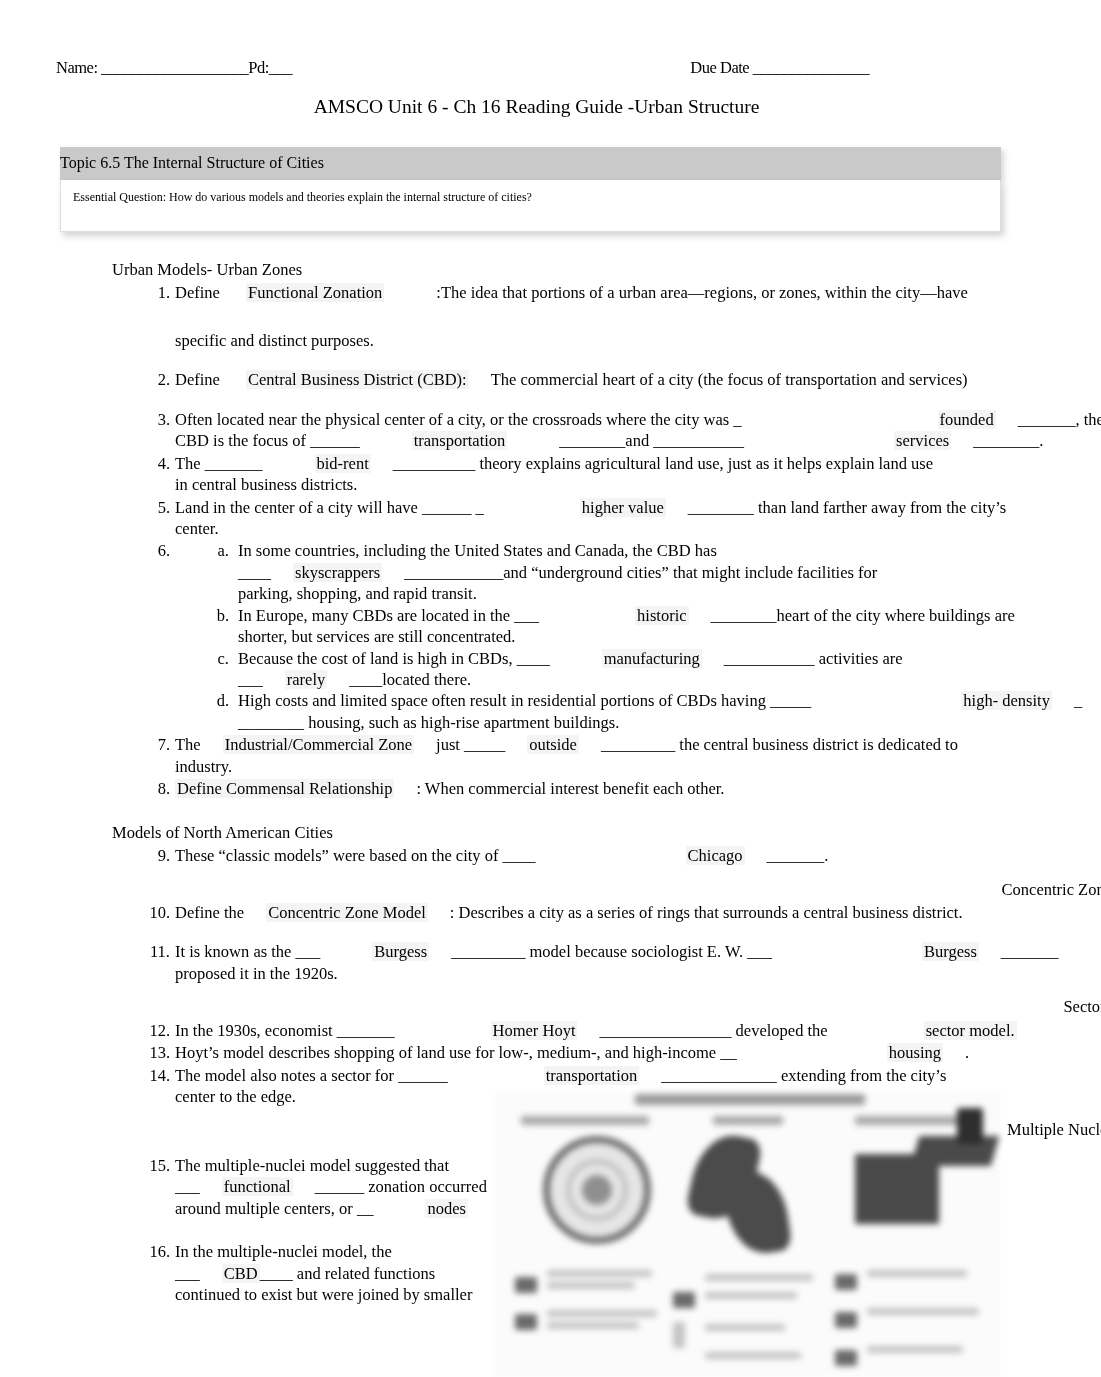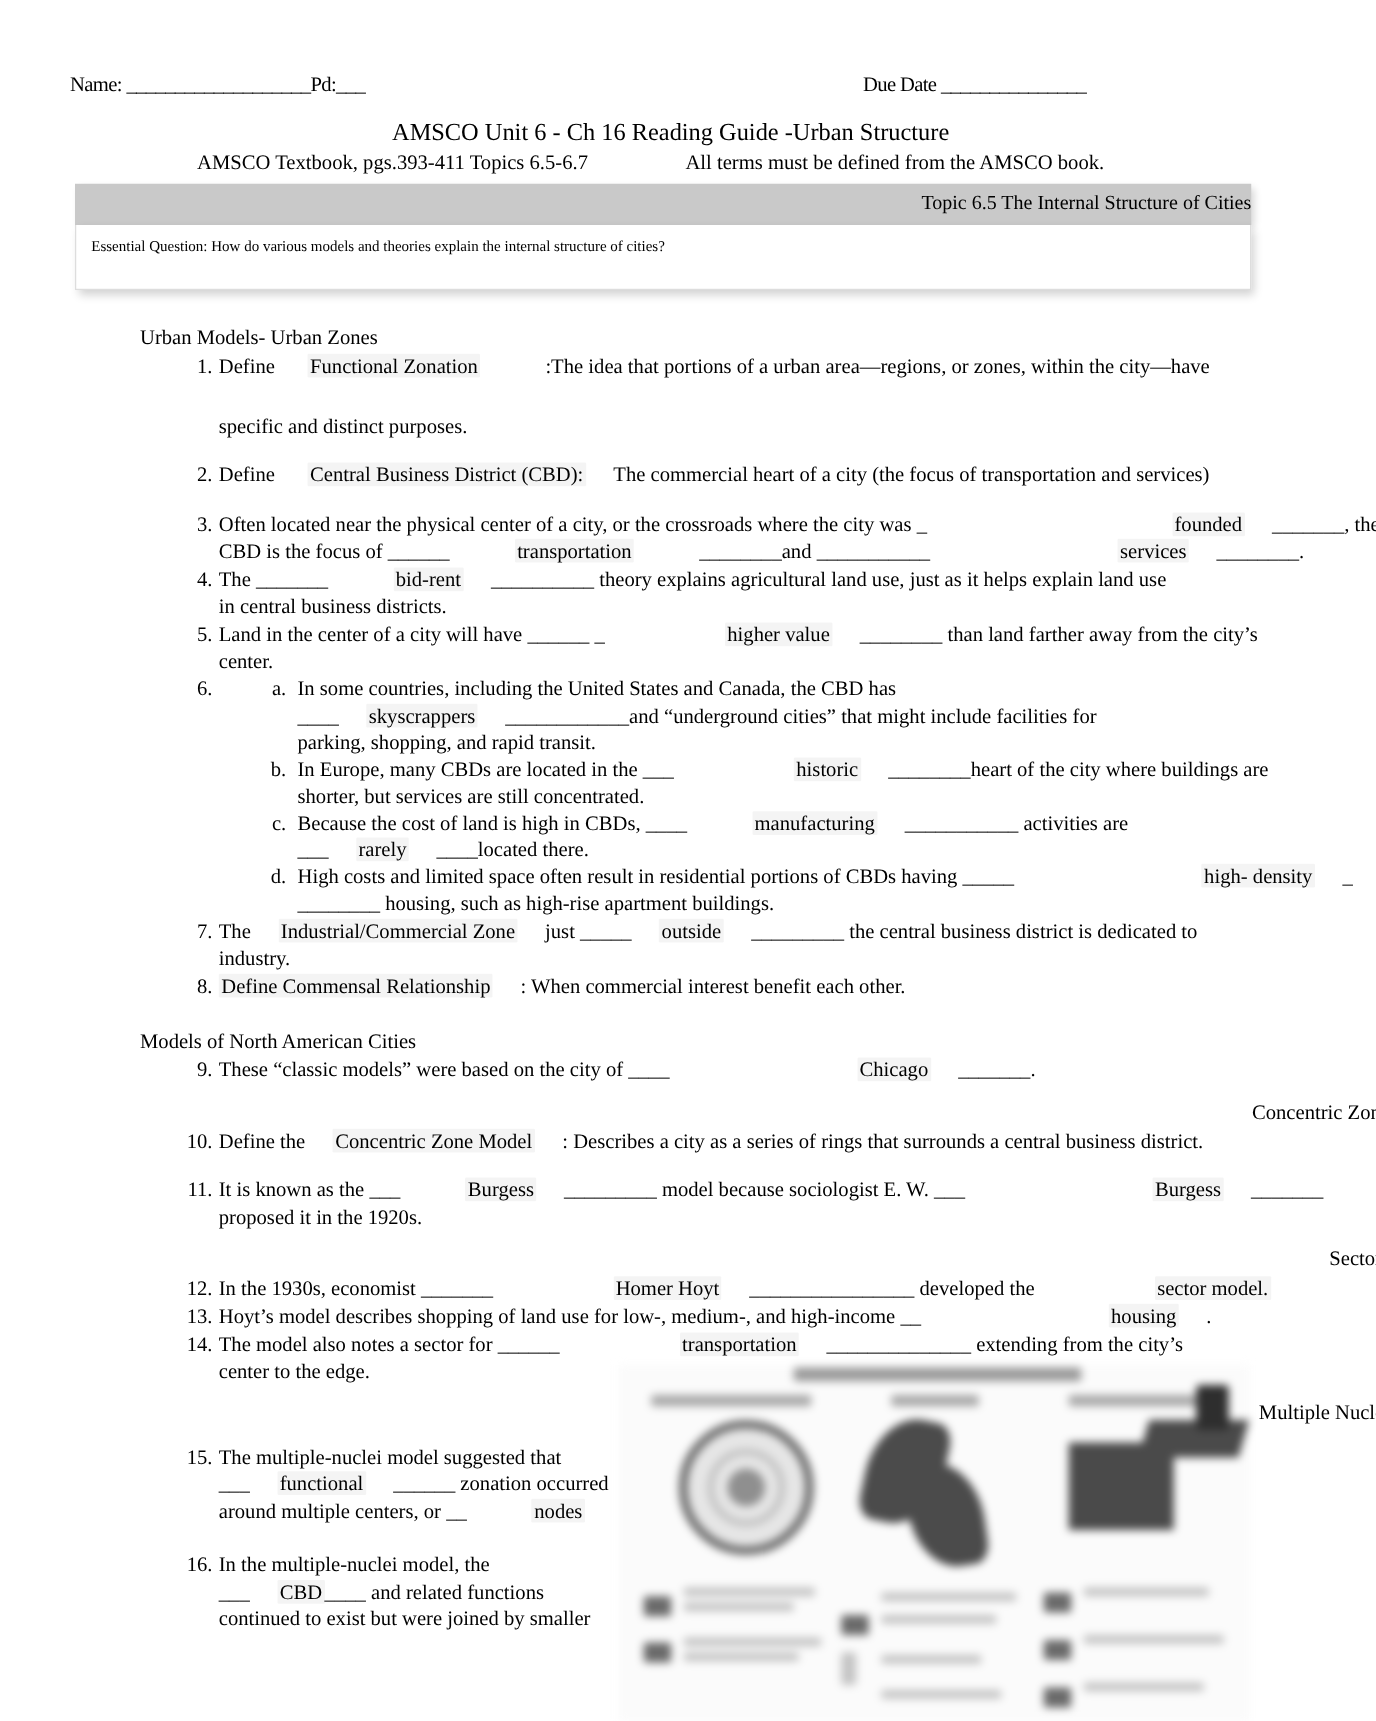--- a/index.html
+++ b/index.html
@@ -58,21 +58,21 @@
   
   .banner-wrap {
     position: absolute;
     left: 60px;
     top: 147px;
     width: 941px;
     filter: blur(0.35px);
   }
   .topic-banner {
     background: #c9c9c9;
-    text-align: right;
+    text-align: left;
     font-size: 16px;
     padding: 7px 0 8px 0;
     box-shadow: 3px 3px 6px rgba(0,0,0,0.16);
   }
   .eq-box {
     background: #ffffff;
     border: 1px solid #dddddd;
     border-top: none;
     min-height: 52px;
     padding: 10px 0 0 12px;
@@ -264,23 +264,20 @@
 
 <div class="page">
 
   <div class="namerow">
     <span class="left blank-u">Name: ___________________Pd:___</span>
     <span class="right blank-u">Due Date _______________</span>
     <div style="clear:both"></div>
   </div>
 
   <div class="doc-title">AMSCO Unit 6 - Ch 16 Reading Guide -Urban Structure</div>
-  <div class="doc-sub">
-    <span>AMSCO Textbook, pgs.393-411 Topics 6.5-6.7</span><span class="gap"></span><span>All terms must be defined from the AMSCO book.</span>
-  </div>
 
   <div class="banner-wrap">
     <div class="topic-banner">Topic 6.5 The Internal Structure of Cities</div>
     <div class="eq-box">Essential Question: How do various models and theories explain the internal structure of cities?</div>
   </div>
 
   <div class="content">
 
     <div class="sec-head">Urban Models- Urban Zones</div>
 

